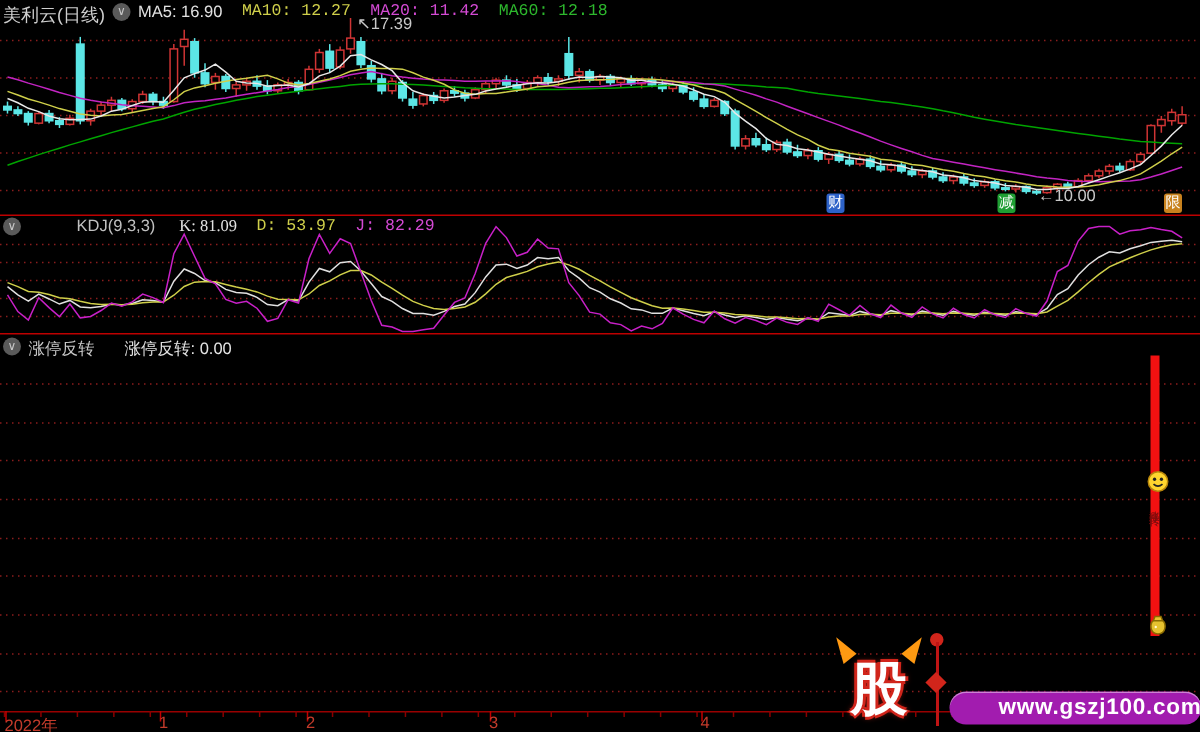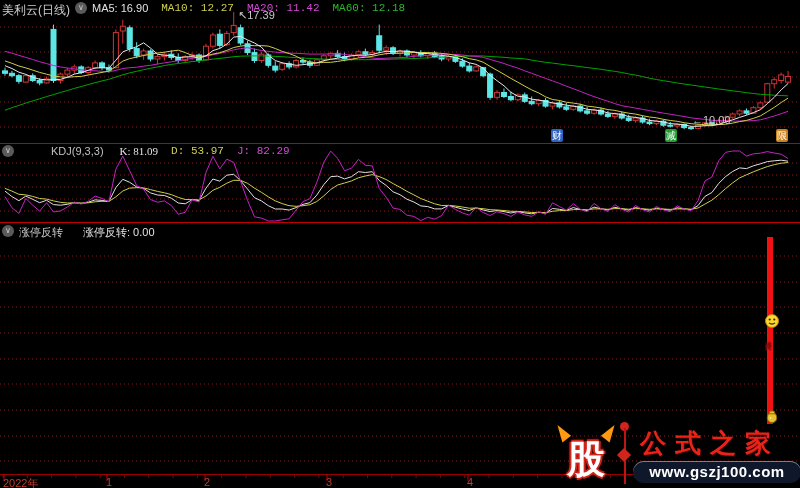--- a/index.html
+++ b/index.html
@@ -30,22 +30,22 @@
     font-weight:bold;font-size:38px;color:#fff;
     text-shadow:-2px 0 0 #d1251b,2px 0 0 #d1251b,0 -2px 0 #d1251b,0 2px 0 #d1251b,0 0 4px #e03020;}
   .horn{position:absolute;width:0;height:0;border-style:solid;}
   .horn.l{left:-2px;top:-8px;border-width:0 4px 17px 7px;border-color:transparent transparent #ff9912 transparent;transform:rotate(-38deg);}
   .horn.r{right:-4px;top:-8px;border-width:0 7px 17px 4px;border-color:transparent transparent #ff9912 transparent;transform:rotate(38deg);}
   .wm-div{position:absolute;left:76px;top:8px;width:2px;height:56px;background:#c01414;}
   .wm-knot{position:absolute;left:72px;top:2px;width:9px;height:9px;background:#d1251b;border-radius:50%;}
   .wm-dia{position:absolute;left:71px;top:30px;width:10px;height:10px;background:#d1251b;transform:rotate(45deg);}
   .wm-name{position:absolute;left:92px;top:6px;width:160px;font-family:"Liberation Serif","DejaVu Serif",serif;
     font-weight:bold;font-size:26px;letter-spacing:9px;color:#ea2318;text-shadow:1px 1px 0 #3a0000;white-space:nowrap;}
-  .wm-pill{position:absolute;left:85px;top:41px;width:168px;height:22px;background:#0f172a;border-radius:12px;
-    color:#fff;font-weight:bold;font-size:15px;text-align:center;line-height:22px;letter-spacing:.5px;
+  .wm-pill{position:absolute;left:85px;top:41px;width:168px;height:22px;background:#a21caf;border-radius:12px;
+    color:#fff;font-weight:bold;font-size:15px;text-align:right;line-height:22px;letter-spacing:.5px;
     box-shadow:inset 0 1px 0 rgba(255,255,255,.45);}
 </style>
 </head>
 <body>
 
 <div class="screen">
 
   <svg id="chart-svg" class="chart" width="800" height="488">
       <line x1="0" y1="27" x2="800" y2="27" stroke="#8a1d1d" stroke-width="1" stroke-dasharray="1 3"></line>
       <line x1="0" y1="52" x2="800" y2="52" stroke="#8a1d1d" stroke-width="1" stroke-dasharray="1 3"></line>
@@ -347,21 +347,21 @@
   <div class="phead" style="left:2px;top:2px;">
     <span class="t">美利云(日线)</span>
     <span class="chev">∨</span>
     <span class="c-white">MA5: 16.90</span>
     <span class="c-yellow mal">MA10: 12.27</span>
     <span class="c-magenta mal">MA20: 11.42</span>
     <span class="c-green mal">MA60: 12.18</span>
   </div>
 
   <span class="pricetag" style="left:238px;top:9px;">↖17.39</span>
-  <span class="pricetag" style="left:692px;top:114px;">←10.00</span>
+  <span class="pricetag" style="left:692px;top:125px;">←10.00</span>
 
   <div id="event-icons">
       <div class="evt" style="left: 551px; top: 129px; background: rgb(45, 98, 200);">财</div>
       <div class="evt" style="left: 665px; top: 129px; background: rgb(31, 158, 51);">减</div>
       <div class="evt" style="left: 776px; top: 129px; background: rgb(200, 130, 30);">限</div>
     </div>
 
   <div class="phead" style="left:2px;top:145px;">
     <span class="chev" style="margin-left:0;">∨</span>
     <span class="t" style="font-size:11px;color:#c0c0c0;padding-left:32px;">KDJ(9,3,3)</span>
@@ -401,17 +401,16 @@
 
   <div class="wm">
     <div class="wm-gu">
       <div class="horn l"></div>
       <div class="horn r"></div>
       <span class="ch">股</span>
     </div>
     <div class="wm-knot"></div>
     <div class="wm-div"></div>
     <div class="wm-dia"></div>
-    <div class="wm-name">公式之家</div>
     <div class="wm-pill">www.gszj100.com</div>
   </div>
 
 </div>
 
 </body></html>

